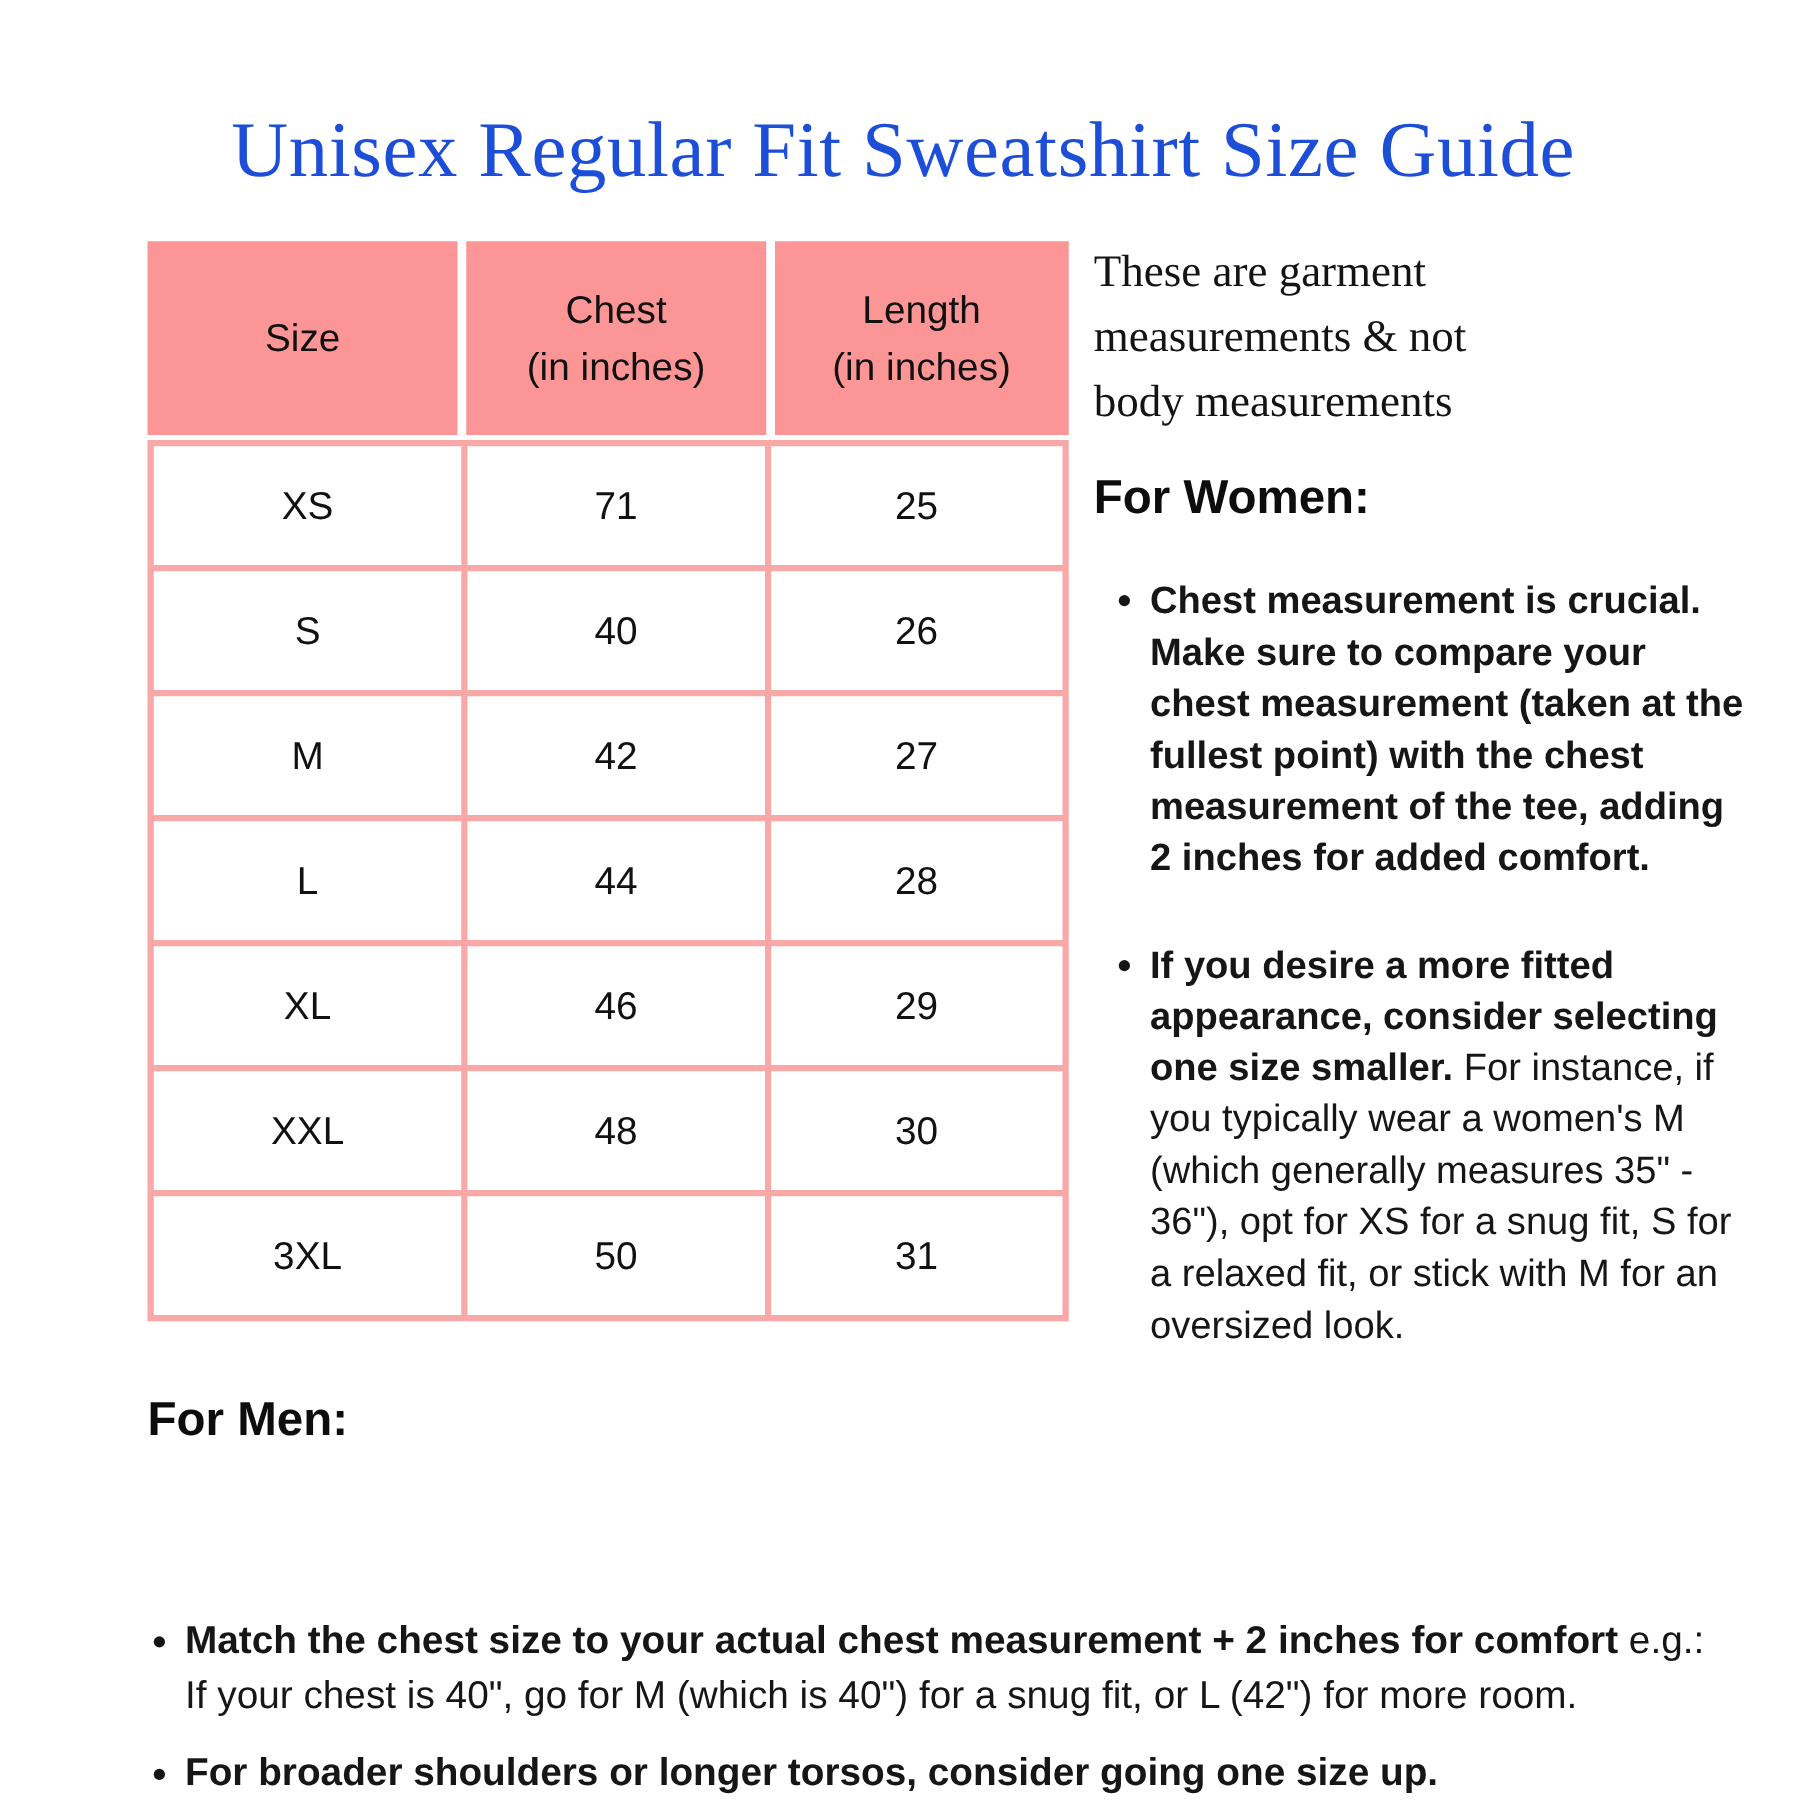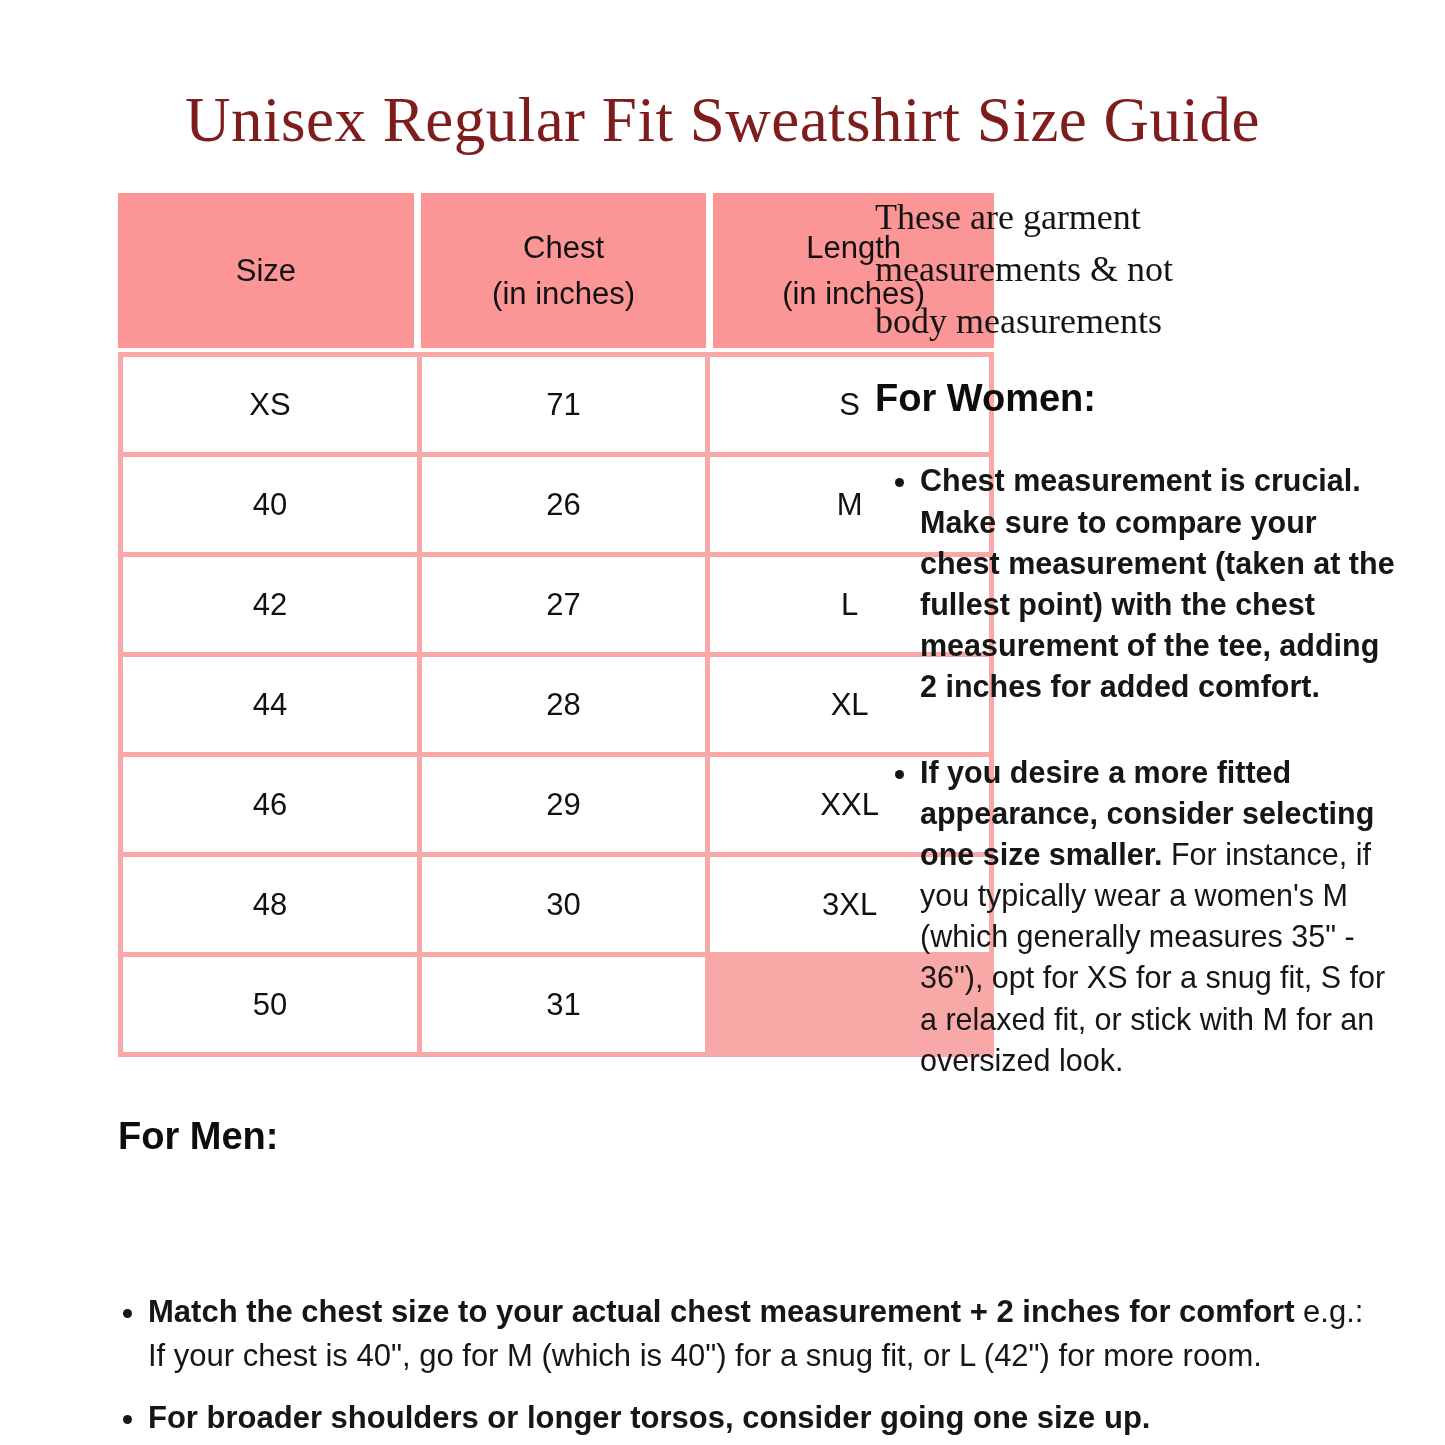--- a/index.html
+++ b/index.html
@@ -4,24 +4,24 @@
 <style>
   * { margin: 0; padding: 0; box-sizing: border-box; }
   html, body { background: #ffffff; }
   body { width: 1445px; height: 1445px; position: relative; overflow: hidden;
          font-family: "Liberation Sans", "DejaVu Sans", sans-serif; color: #111111; }
 
   .page { position: absolute; inset: 0; background: #ffffff; }
 
   .title { position: absolute; top: 84px; left: 0; width: 100%;
            text-align: center; font-family: "Liberation Serif", "DejaVu Serif", serif;
-           font-size: 63px; font-weight: 400; letter-spacing: 0.5px; color: #7f1d1d; }
+           font-size: 63px; font-weight: 400; letter-spacing: 0.5px; color: #1d4ed8; }
 
   
-  .size-table { position: absolute; left: 118px; top: 193px; width: 876px; }
+  .size-table { position: absolute; left: 118px; top: 193px; width: 737px; }
   .thead { display: grid; grid-template-columns: 253fr 244fr 240fr; column-gap: 7px; }
   .th { background: #FC9696; height: 155px; display: flex; flex-direction: column;
         align-items: center; justify-content: center; font-size: 31px; line-height: 1.48;
         color: #111111; text-align: center; }
   .tbody { margin-top: 4px; background: #F9A8A8; padding: 5px;
            display: grid; grid-template-columns: 253fr 244fr 240fr;
            grid-auto-rows: 95px; gap: 5px; text-align: center; }
   .td { background: #ffffff; display: flex; align-items: center; justify-content: center;
         font-size: 31px; color: #111111; }
 
@@ -62,20 +62,21 @@
         <span>(in inches)</span>
       </div>
       <div class="th">
         <span>Length</span>
         <span>(in inches)</span>
       </div>
     </div>
     <div class="tbody">
       <div class="td">XS</div>
       <div class="td">71</div>
+      <div class="td">25</div>
       <div class="td">S</div>
       <div class="td">40</div>
       <div class="td">26</div>
       <div class="td">M</div>
       <div class="td">42</div>
       <div class="td">27</div>
       <div class="td">L</div>
       <div class="td">44</div>
       <div class="td">28</div>
       <div class="td">XL</div>

